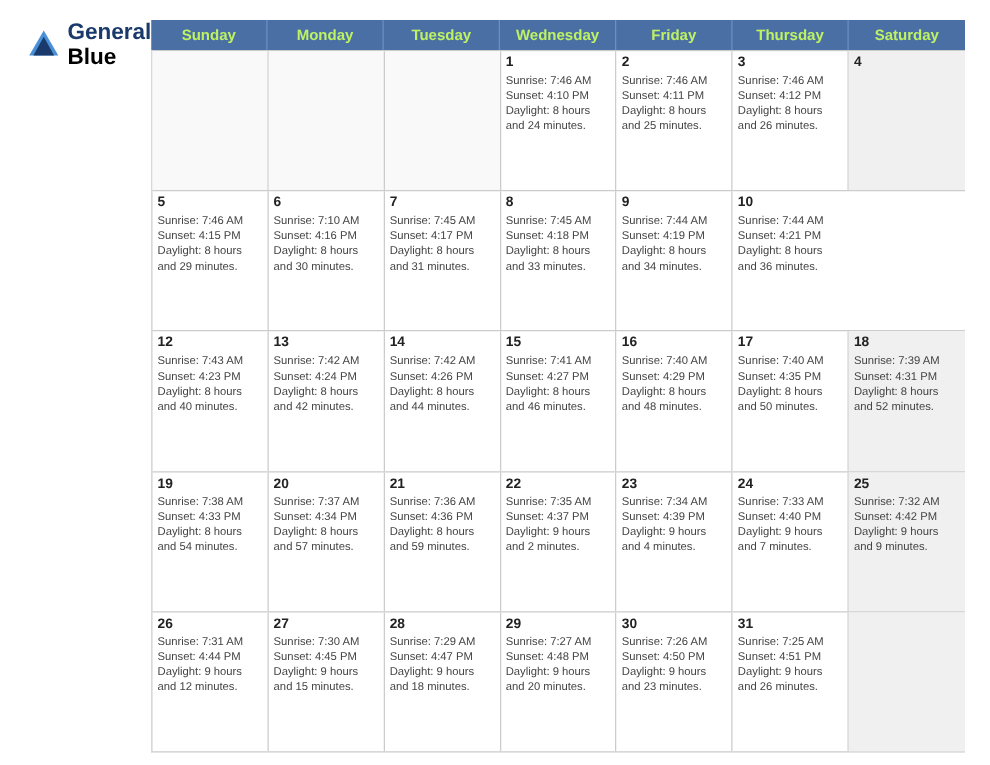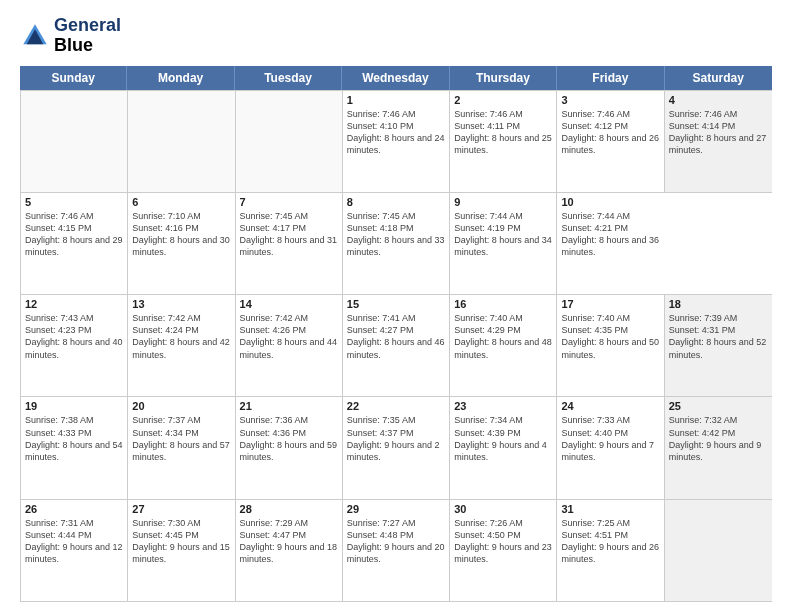--- a/index.html
+++ b/index.html
@@ -8,21 +8,21 @@
       height: 612px;
       font-family: Arial, sans-serif;
       background: #fff;
       overflow: hidden;
     }
     .page {
       width: 792px;
       height: 612px;
       padding: 16px 20px 10px 20px;
       display: flex;
-      flex-direction: column;
+      flex-direction: row;
     }
     .header {
       display: flex;
       justify-content: space-between;
       align-items: flex-start;
       margin-bottom: 10px;
     }
     .logo {
       display: flex;
       align-items: center;
@@ -57,21 +57,21 @@
       flex: 1;
       display: flex;
       flex-direction: column;
     }
     .cal-header {
       display: grid;
       grid-template-columns: repeat(7, 1fr);
       background: #4a6fa5;
     }
     .cal-header-cell {
-      color: #ffffff;
+      color: #bef264;
       font-size: 12px;
       font-weight: bold;
       padding: 5px 4px;
       text-align: center;
       border-right: 1px solid #6a8fc5;
     }
     .cal-header-cell:last-child { border-right: none; }
     .cal-body {
       flex: 1;
       display: grid;
@@ -128,22 +128,22 @@
       <div class="location"></div>
     </div>
   </div>
 
   <div class="calendar">
     <div class="cal-header">
     <div class="cal-header-cell">Sunday</div>
         <div class="cal-header-cell">Monday</div>
         <div class="cal-header-cell">Tuesday</div>
         <div class="cal-header-cell">Wednesday</div>
+        <div class="cal-header-cell">Friday</div>
         <div class="cal-header-cell">Thursday</div>
-        <div class="cal-header-cell">Friday</div>
         <div class="cal-header-cell">Saturday</div>
       </div>
     <div class="cal-body">
     <div class="cal-row">
           <div class="cal-cell empty"></div>
           <div class="cal-cell empty"></div>
           <div class="cal-cell empty"></div>
           <div class="cal-cell">
             <div class="day-num">1</div>
             <div class="cell-info">Sunrise: 7:46 AM
@@ -160,24 +160,20 @@
           </div>
           <div class="cal-cell">
             <div class="day-num">3</div>
             <div class="cell-info">Sunrise: 7:46 AM
 Sunset: 4:12 PM
 Daylight: 8 hours
 and 26 minutes.</div>
           </div>
           <div class="cal-cell shaded">
             <div class="day-num">4</div>
-            <div class="cell-info">Sunrise: 7:46 AM
-Sunset: 4:14 PM
-Daylight: 8 hours
-and 27 minutes.</div>
           </div>
         </div>
         <div class="cal-row">
           <div class="cal-cell">
             <div class="day-num">5</div>
             <div class="cell-info">Sunrise: 7:46 AM
 Sunset: 4:15 PM
 Daylight: 8 hours
 and 29 minutes.</div>
           </div>

